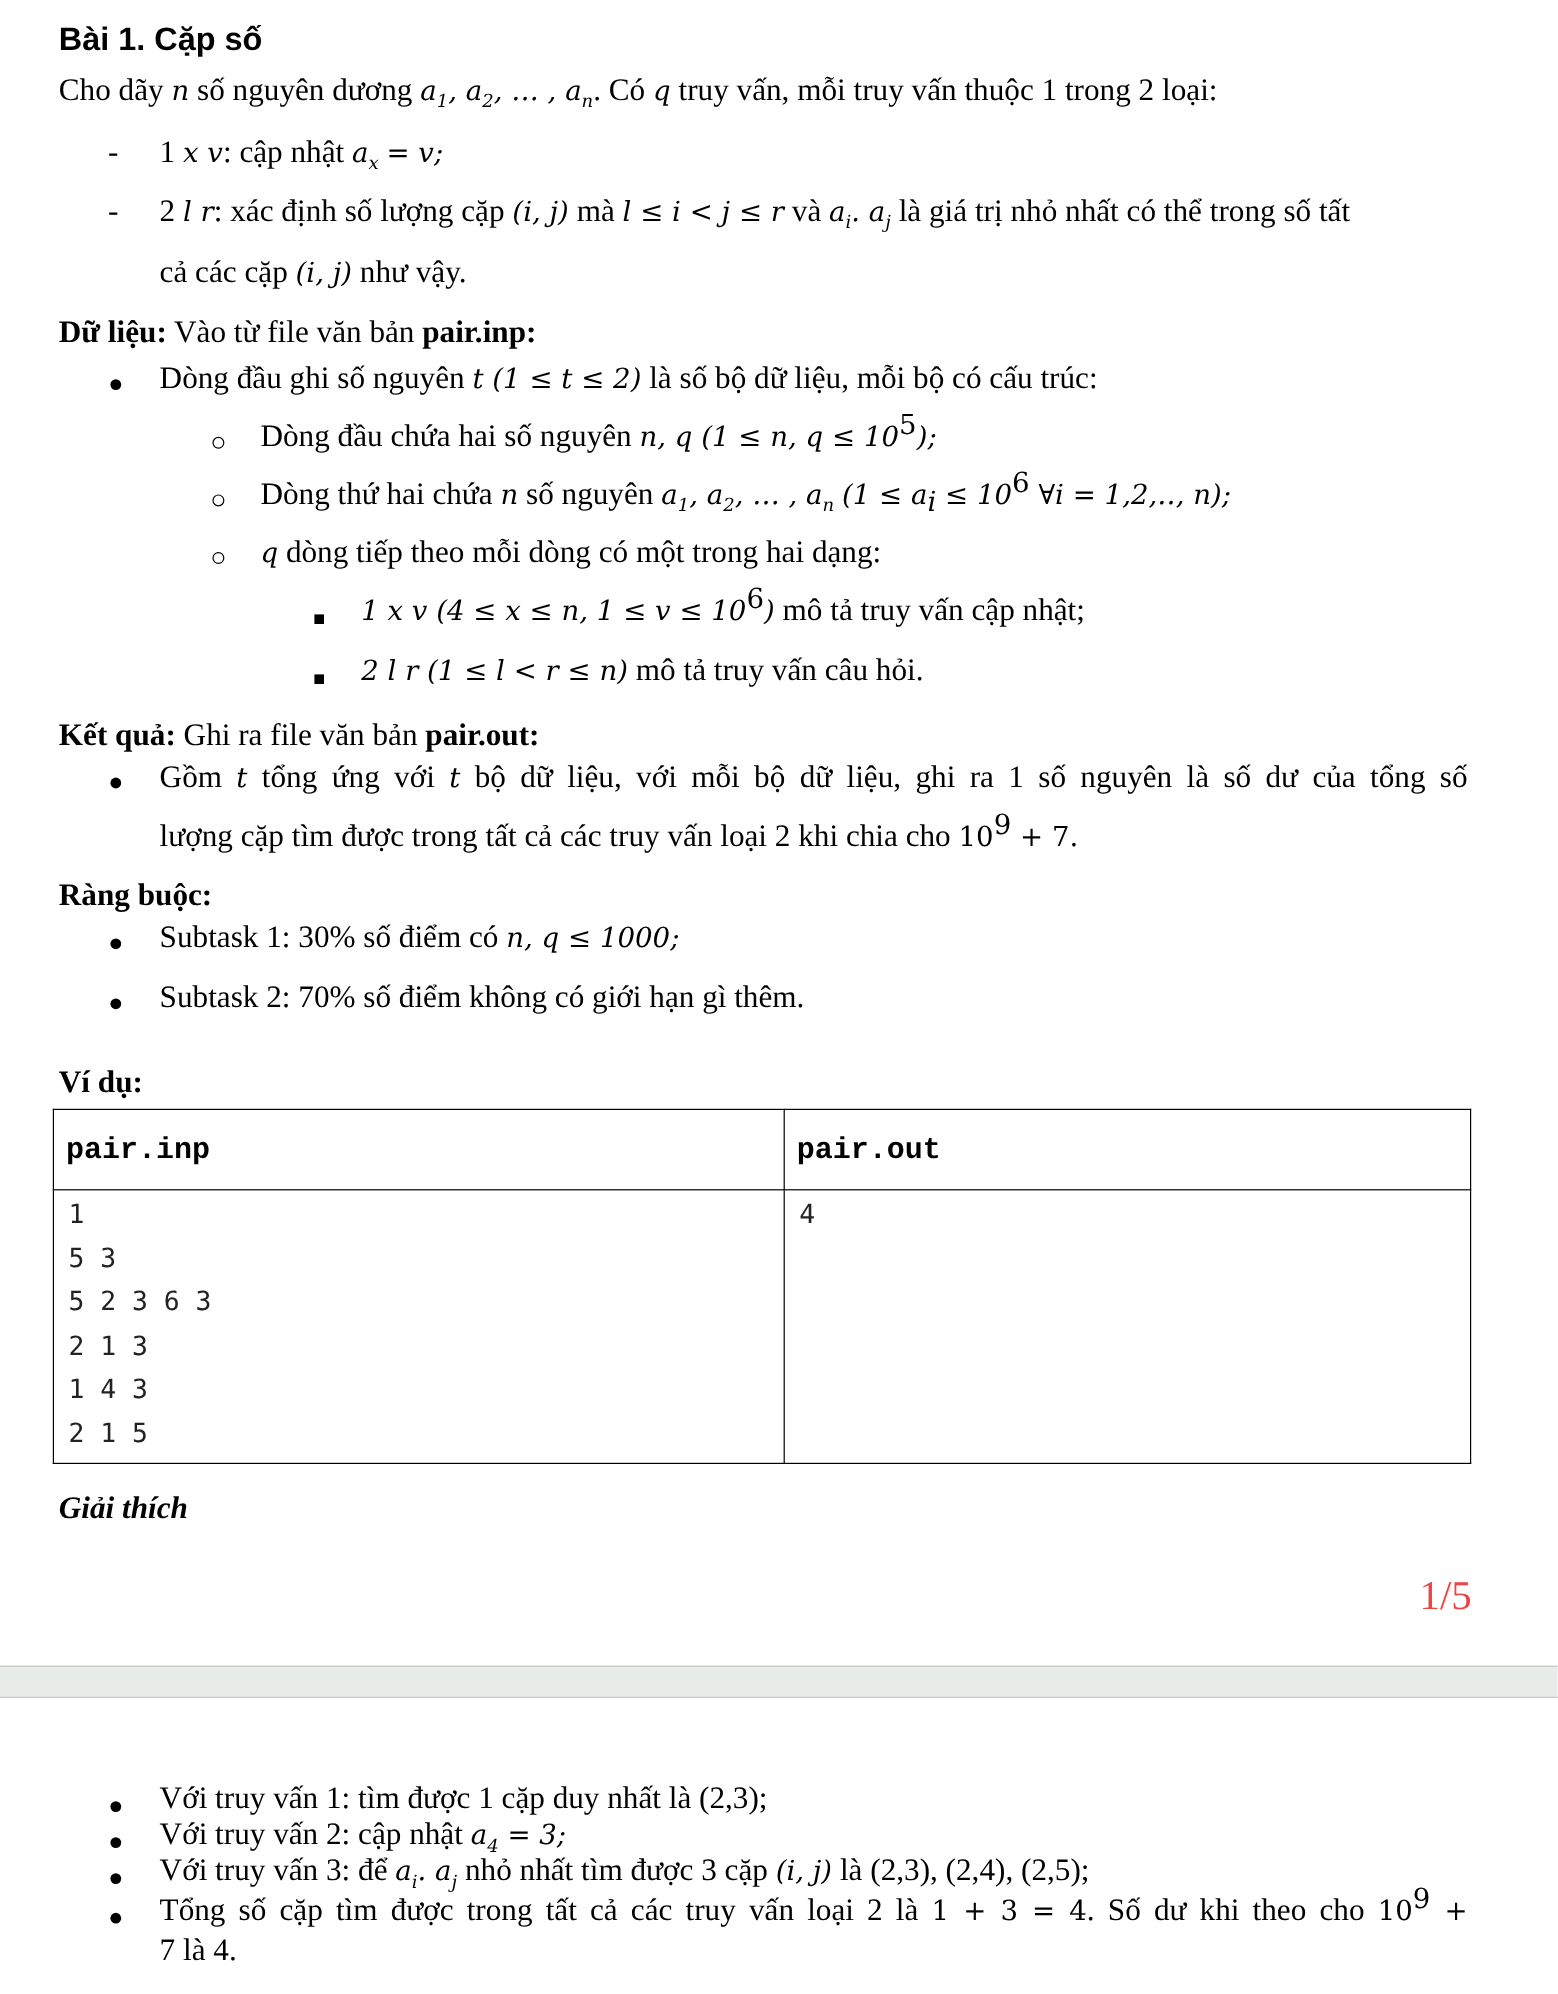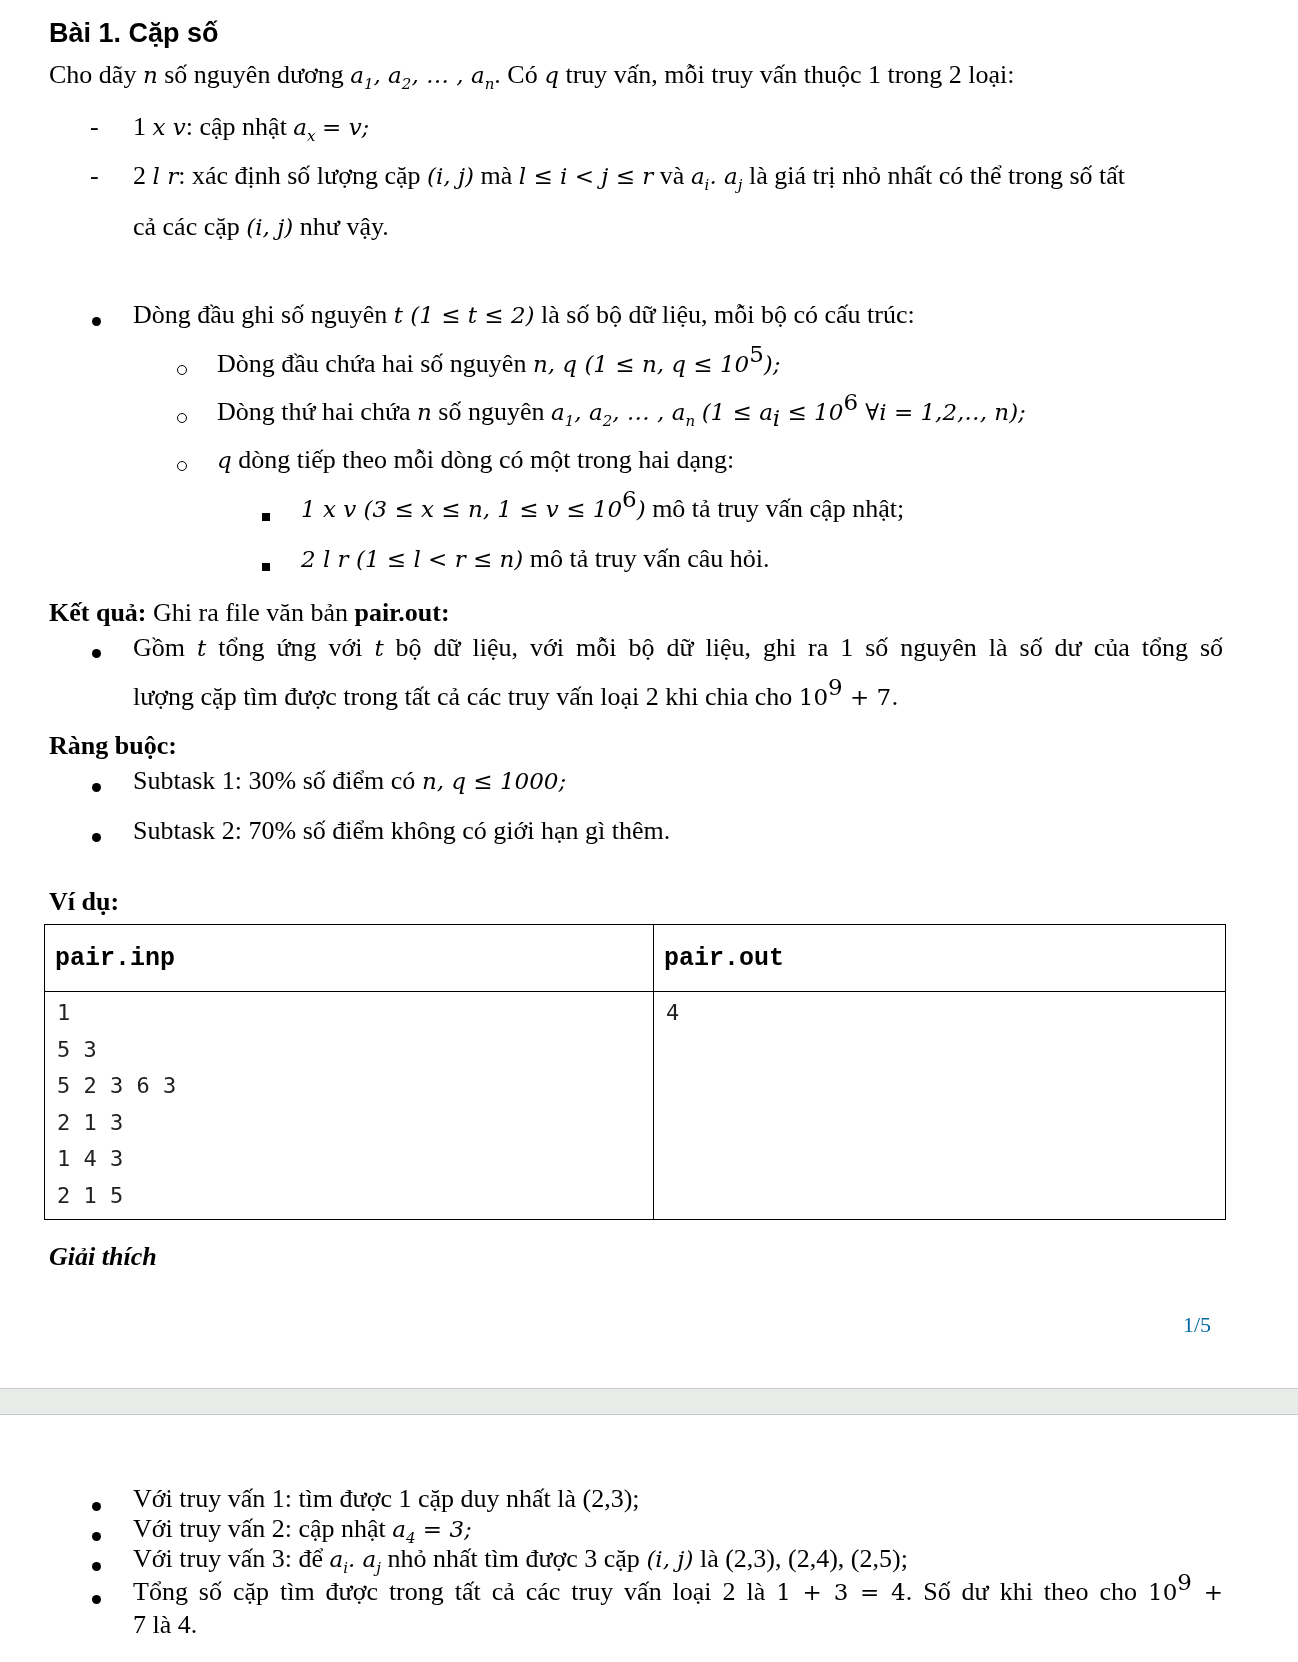--- a/index.html
+++ b/index.html
@@ -89,22 +89,22 @@
       padding: 4px 12px 4px 12px;
       height: 210px;
     }
     .th1 { width: 588px; }
     .code-line { height: 36.5px; line-height: 34px; white-space: pre; }
     .giai {
       font-weight: bold; font-style: italic; font-size: 26px;
       left: 49px; top: 1242px;
     }
     .pagenum {
-      color: #0369a1;
-      font-size: 22px;
+      color: #ef4444;
+      font-size: 34px;
       left: 1183px; top: 1312px;
     }
   </style>
 </head>
 <body>
 
 <div class="page">
 
   <div class="abs title">Bài 1. Cặp số</div>
 
@@ -139,20 +139,25 @@
     <span>và</span>
     <span class="m">a<sub>i</sub>. a<sub>j</sub></span>
     <span>là giá trị nhỏ nhất có thể trong số tất</span>
   </div>
   <div class="abs txt" style="left:133px; top:212px;">
     <span>cả các cặp</span>
     <span class="m">(i, j)</span>
     <span>như vậy.</span>
   </div>
 
+  <div class="abs txt" style="left:49px; top:262px;">
+    <b>Dữ liệu:</b>
+    <span>Vào từ file văn bản</span>
+    <b>pair.inp:</b>
+  </div>
 
   <div class="abs" style="left:92px; top:312px;"><span class="bullet"></span></div>
   <div class="abs txt" style="left:133px; top:300px;">
     <span>Dòng đầu ghi số nguyên</span>
     <span class="m">t (1 ≤ t ≤ 2)</span>
     <span>là số bộ dữ liệu, mỗi bộ có cấu trúc:</span>
   </div>
 
   <div class="abs" style="left:177px; top:361px;"><span class="circ"></span></div>
   <div class="abs txt" style="left:217px; top:349px;">
@@ -170,21 +175,21 @@
   </div>
 
   <div class="abs" style="left:177px; top:457px;"><span class="circ"></span></div>
   <div class="abs txt" style="left:217px; top:445px;">
     <span class="m">q</span>
     <span>dòng tiếp theo mỗi dòng có một trong hai dạng:</span>
   </div>
 
   <div class="abs" style="left:262px; top:507px;"><span class="sq"></span></div>
   <div class="abs txt" style="left:301px; top:494px;">
-    <span class="m">1 x v (3 ≤ x ≤ n, 1 ≤ v ≤ 10</span><sup class="mn">6</sup><span class="m">)</span>
+    <span class="m">1 x v (4 ≤ x ≤ n, 1 ≤ v ≤ 10</span><sup class="mn">6</sup><span class="m">)</span>
     <span>mô tả truy vấn cập nhật;</span>
   </div>
 
   <div class="abs" style="left:262px; top:557px;"><span class="sq"></span></div>
   <div class="abs txt" style="left:301px; top:544px;">
     <span class="m">2 l r (1 ≤ l &lt; r ≤ n)</span>
     <span>mô tả truy vấn câu hỏi.</span>
   </div>
 
   <div class="abs txt" style="left:49px; top:598px;">

